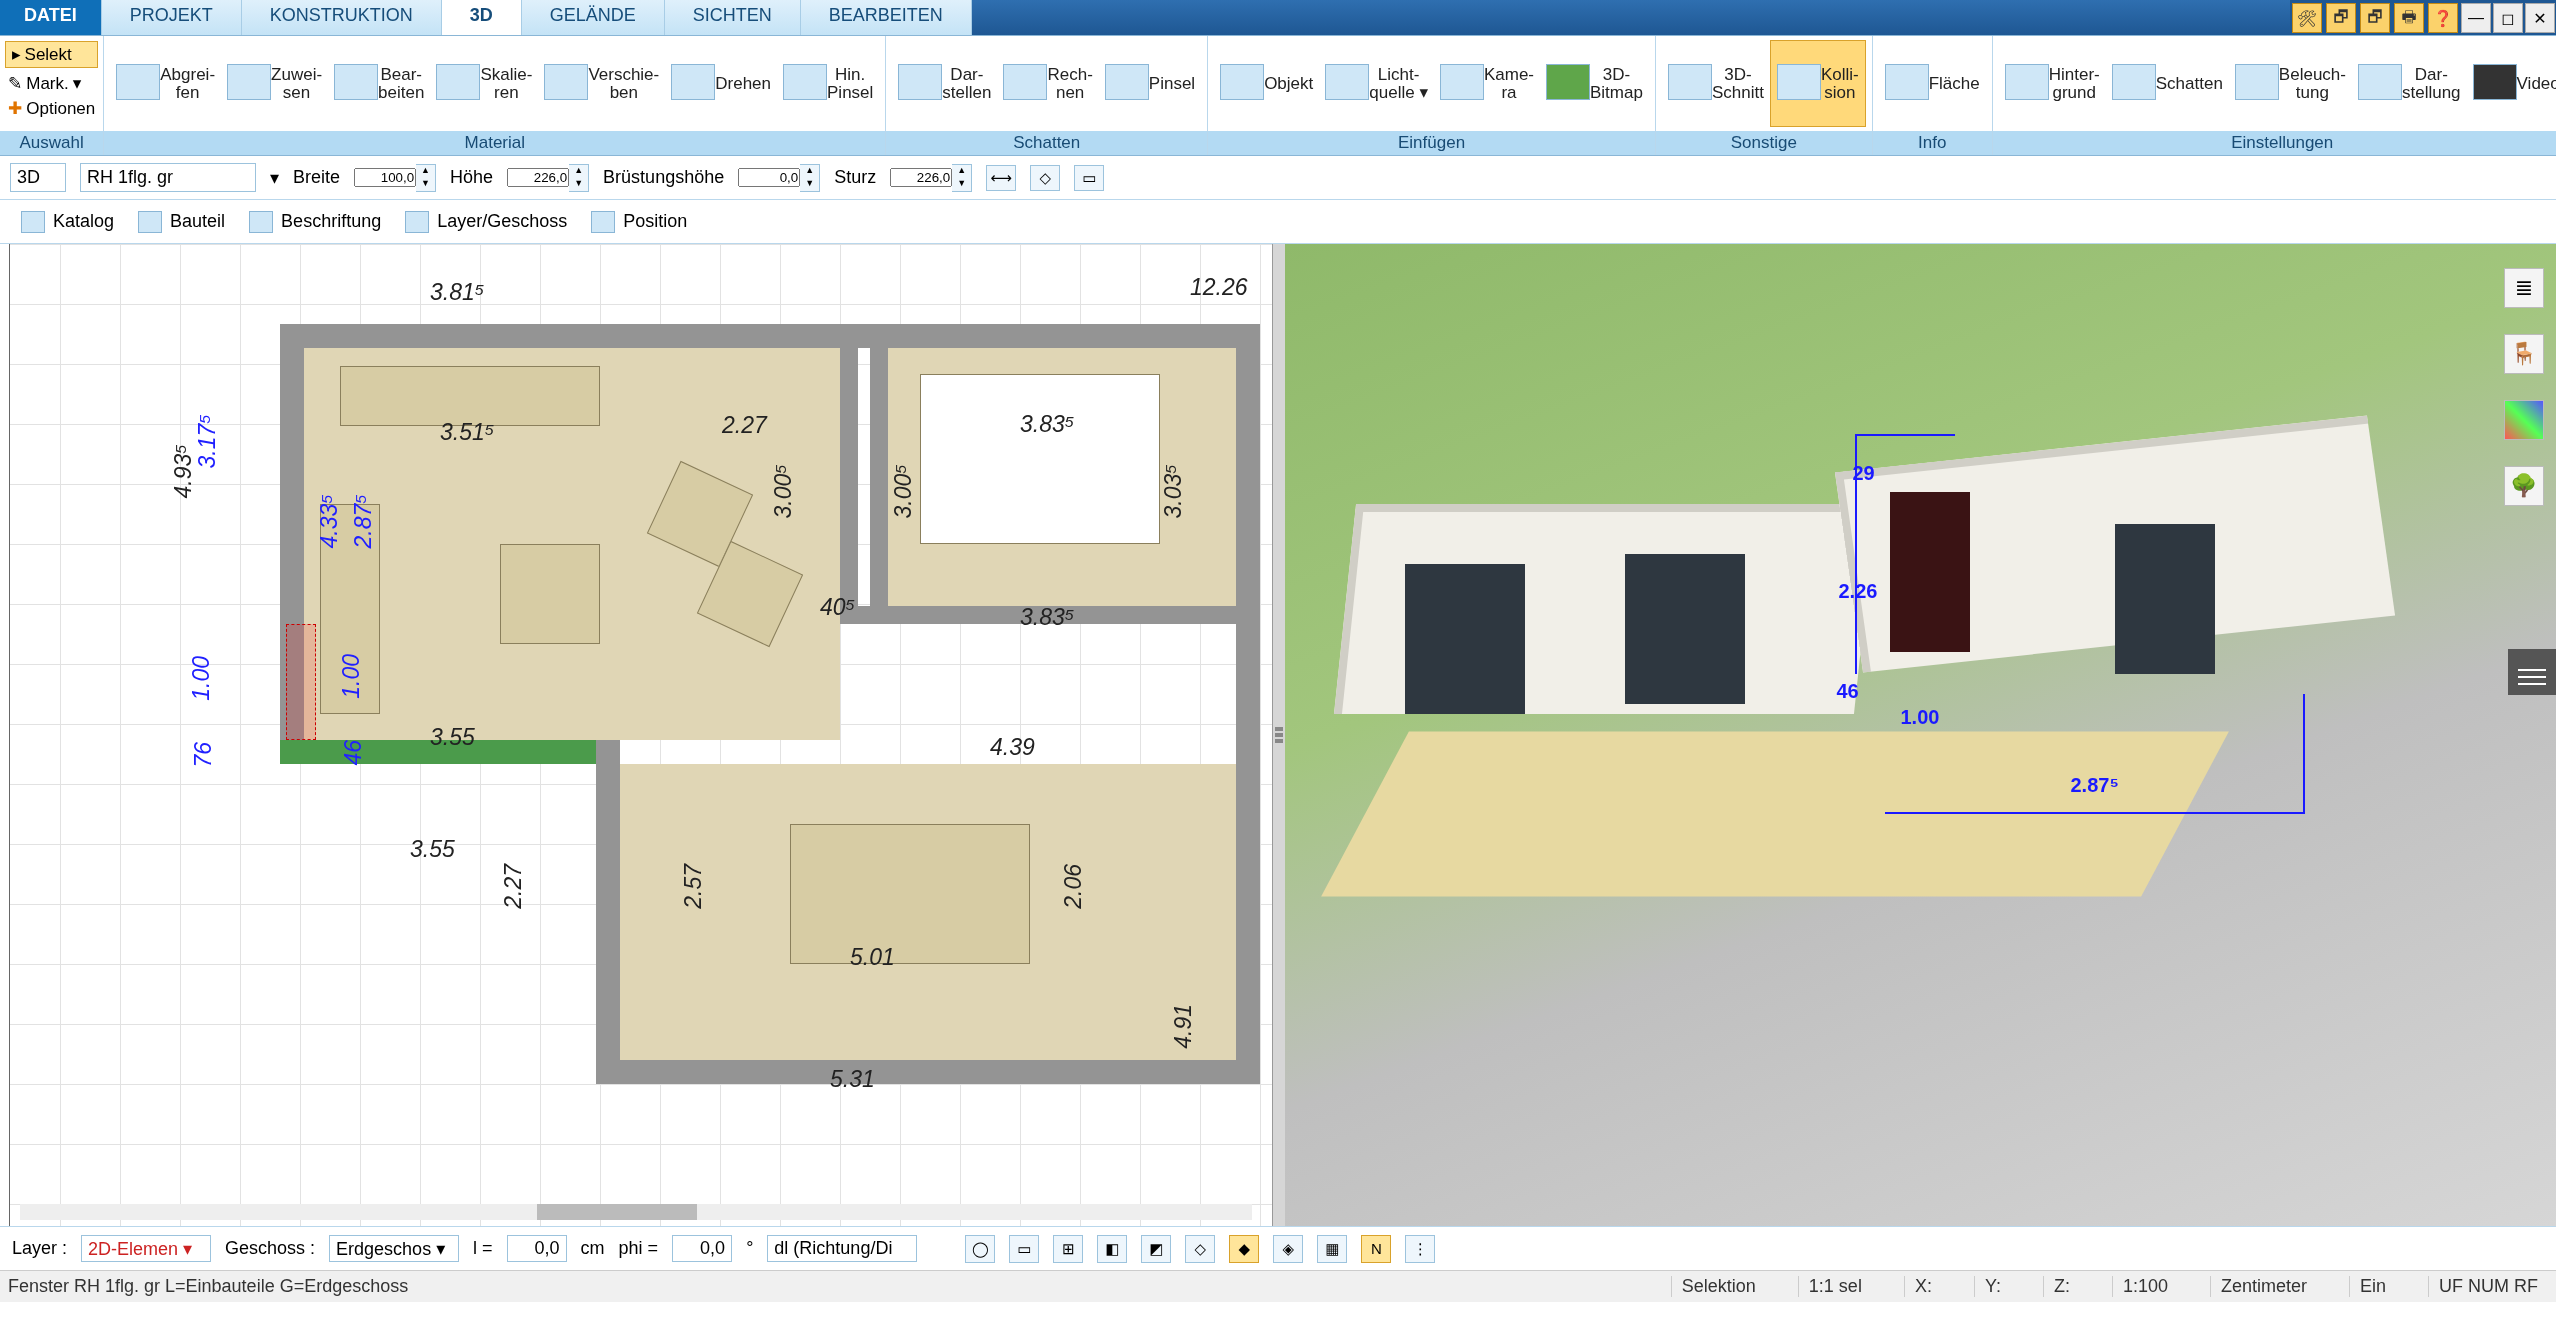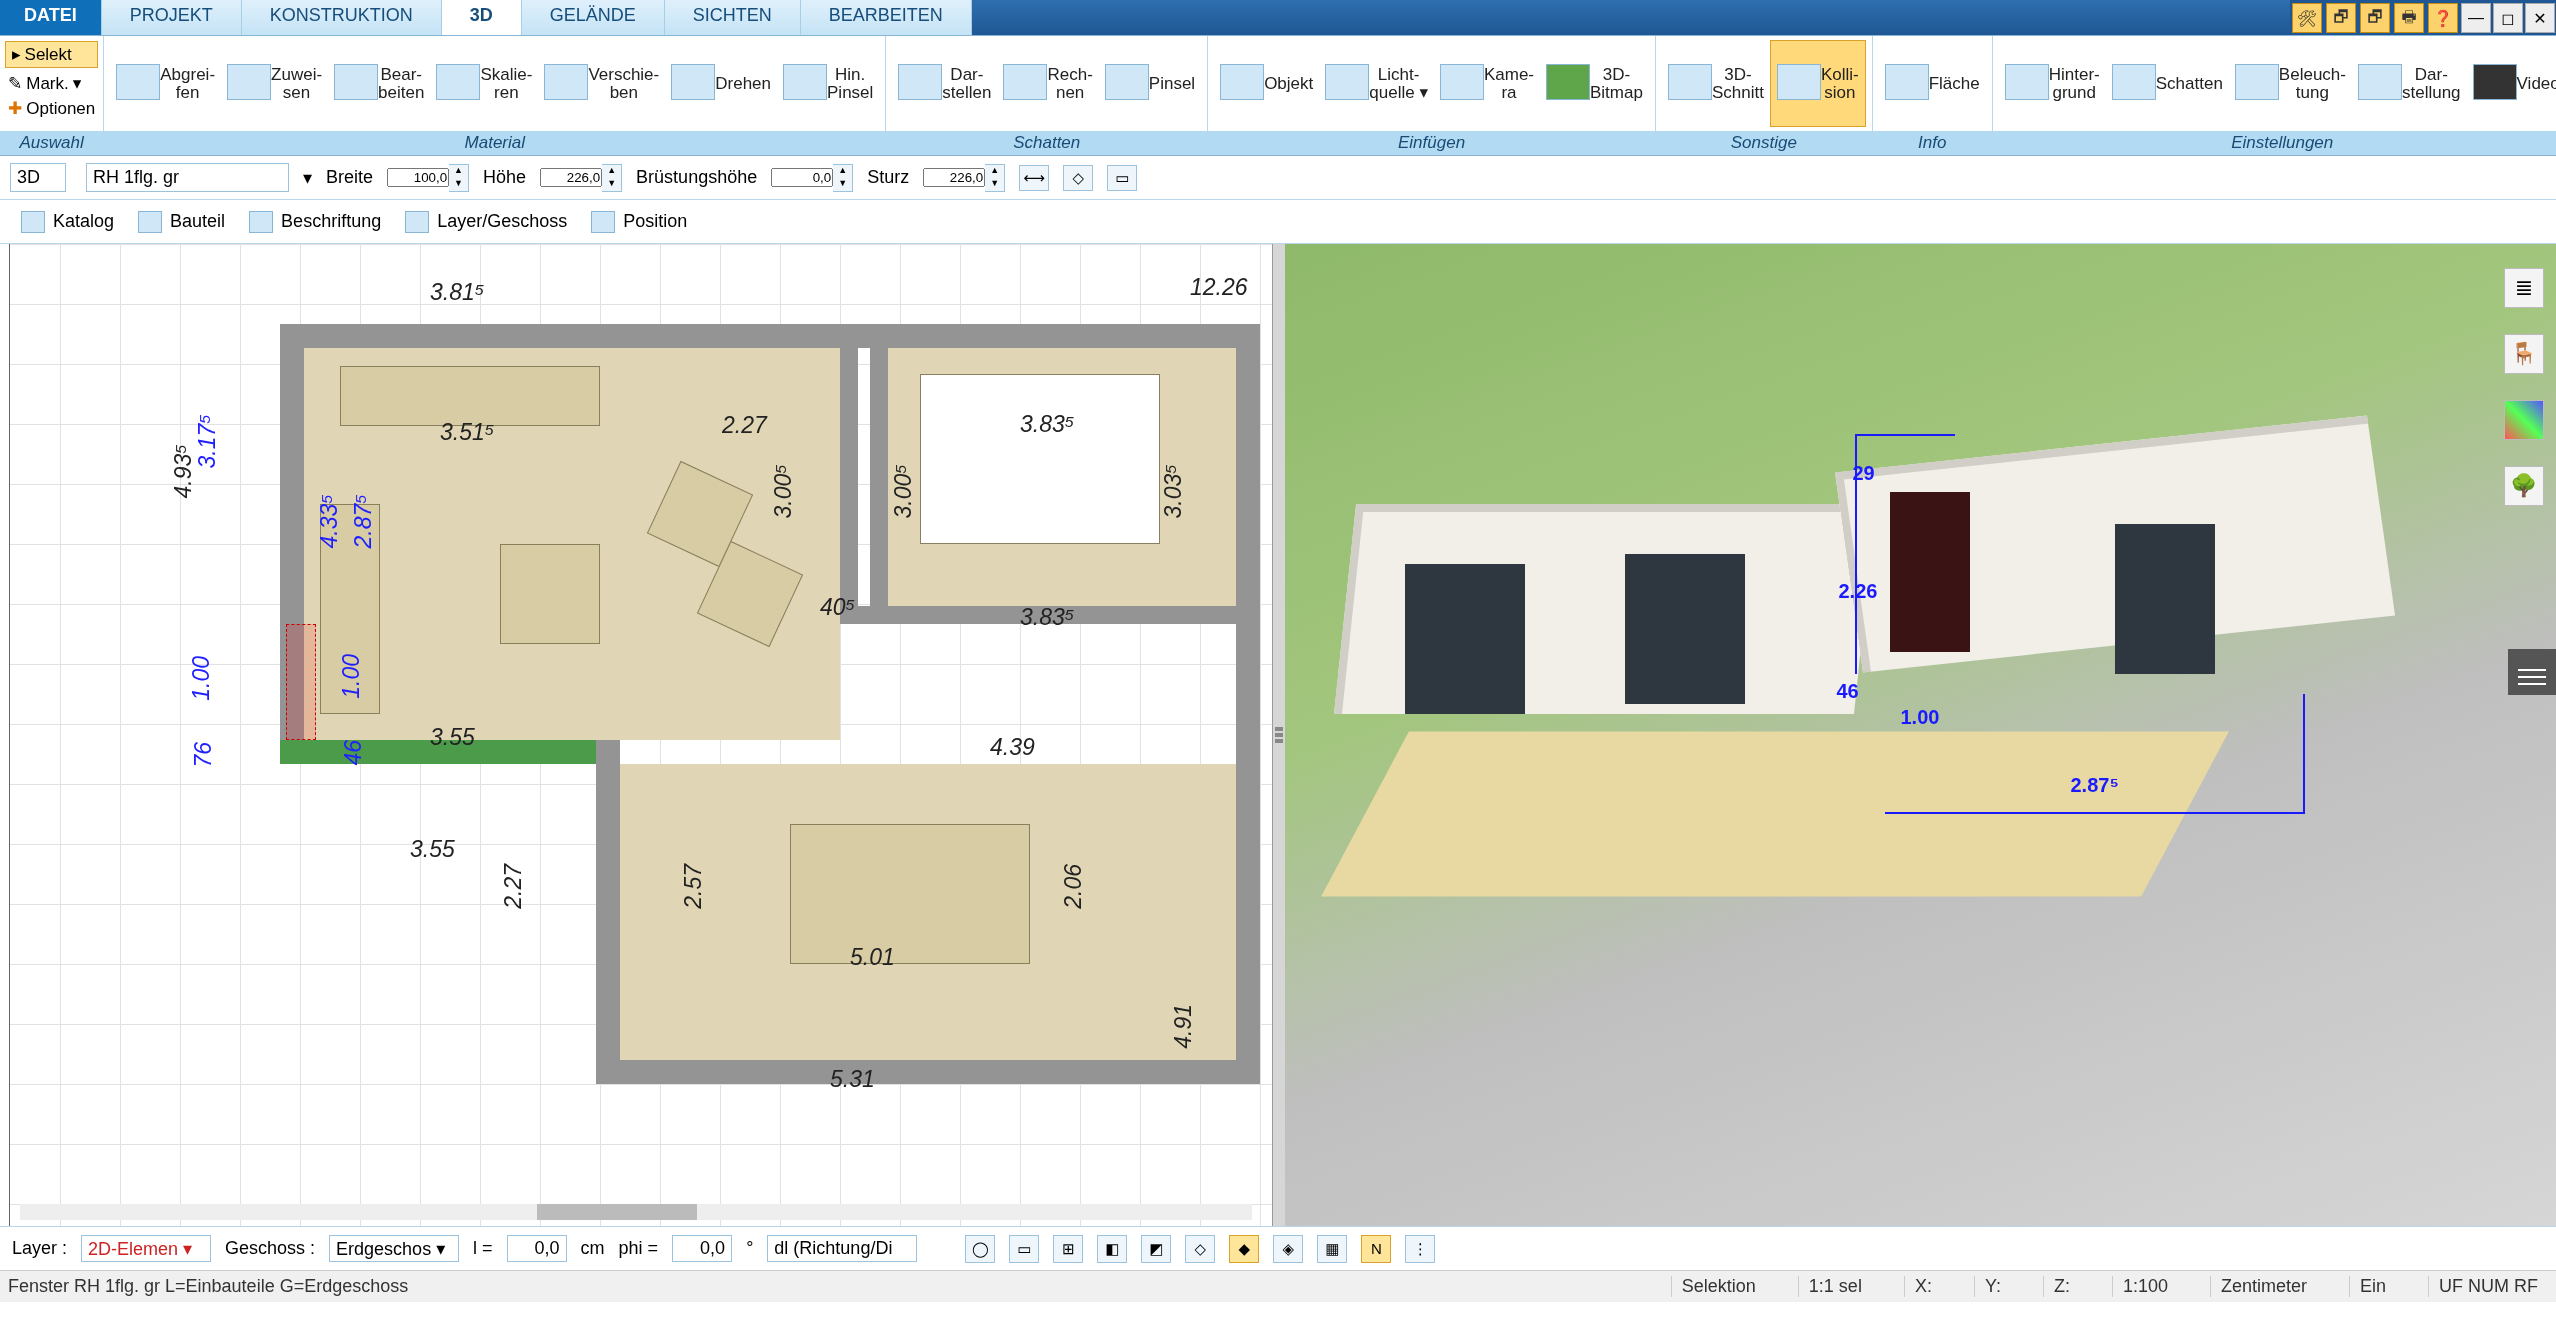--- a/index.html
+++ b/index.html
@@ -10,21 +10,21 @@
 .menubar .tab.active { background: #fff; font-weight: bold; }
 .menubar .tab.datei { background: #0f6fb8; color: #fff; font-weight: bold; padding: 5px 24px; }
 .menubar .spacer { flex: 1; background: linear-gradient(#2f6fb0,#1e5793); }
 .menubar .right { display: flex; background: #1e5793; }
 .menubar .rb { width: 30px; height: 30px; margin: 3px 2px; background: #fbd26b; border: 1px solid #c48a12; display: flex; align-items: center; justify-content: center; font-size: 16px; color: #333; }
 .menubar .wb { width: 30px; height: 30px; margin: 3px 1px; background: #eee; border: 1px solid #aaa; display: flex; align-items: center; justify-content: center; font-size: 16px; }
 
 .ribbon { display: flex; height: 120px; background: #fff; border-bottom: 1px solid #8ab6d6; }
 .ribbon .group { display: flex; flex-direction: column; border-right: 1px solid #b9d7ec; }
 .ribbon .group .items { display: flex; flex: 1; padding: 4px 6px; gap: 0; }
-.ribbon .group .label { background: #b3daf3; text-align: center; font-size: 17px; padding: 2px 8px; color: #184b74; font-style: italic; }
+.ribbon .group .label { background: #b3daf3; text-align: center; font-size: 17px; padding: 2px 8px; color: #184b74; }
 .rbtn { display: flex; flex-direction: row; align-items: center; justify-content: flex-start; padding: 4px 6px; min-width: 64px; cursor: pointer; }
 .rbtn.active { background: #ffd97a; border: 1px solid #d9a22b; }
 .rbtn .icon { width: 44px; height: 36px; background: #cfe7f7; border: 1px solid #8ab6d6; margin-bottom: 4px; }
 .rbtn .icon.dark { background: #333; }
 .rbtn .txt { font-size: 17px; text-align: center; line-height: 1.05; white-space: pre; color: #222; }
 
 .selgroup { width: 118px; }
 .selbtn { display: flex; align-items: center; gap: 4px; background: #ffe59a; border: 1px solid #d9a22b; padding: 2px 6px; margin: 3px; font-size: 17px; }
 .seltxt { display: flex; align-items: center; gap: 4px; padding: 2px 6px; font-size: 17px; }
 
@@ -267,21 +267,21 @@
           <div class="icon dark"></div>
           <div class="txt">Video</div>
         </div>
     </div>
     <div class="label">Einstellungen</div>
   </div>
 </div>
 
 <div class="propbar">
   <input type="text" style="width: 56px;" value="3D">
-  <input type="text" style="width: 203px; margin-left: 6px;" value="RH 1flg. gr">
+  <input type="text" style="width: 176px;" value="RH 1flg. gr">
   <span>▾</span>
   <span>Breite</span>
   <div class="spin">
       <input value="100,0" style="">
       <div class="ar">
         <div>▲</div>
         <div>▼</div>
       </div>
     </div>
   <span>Höhe</span>

